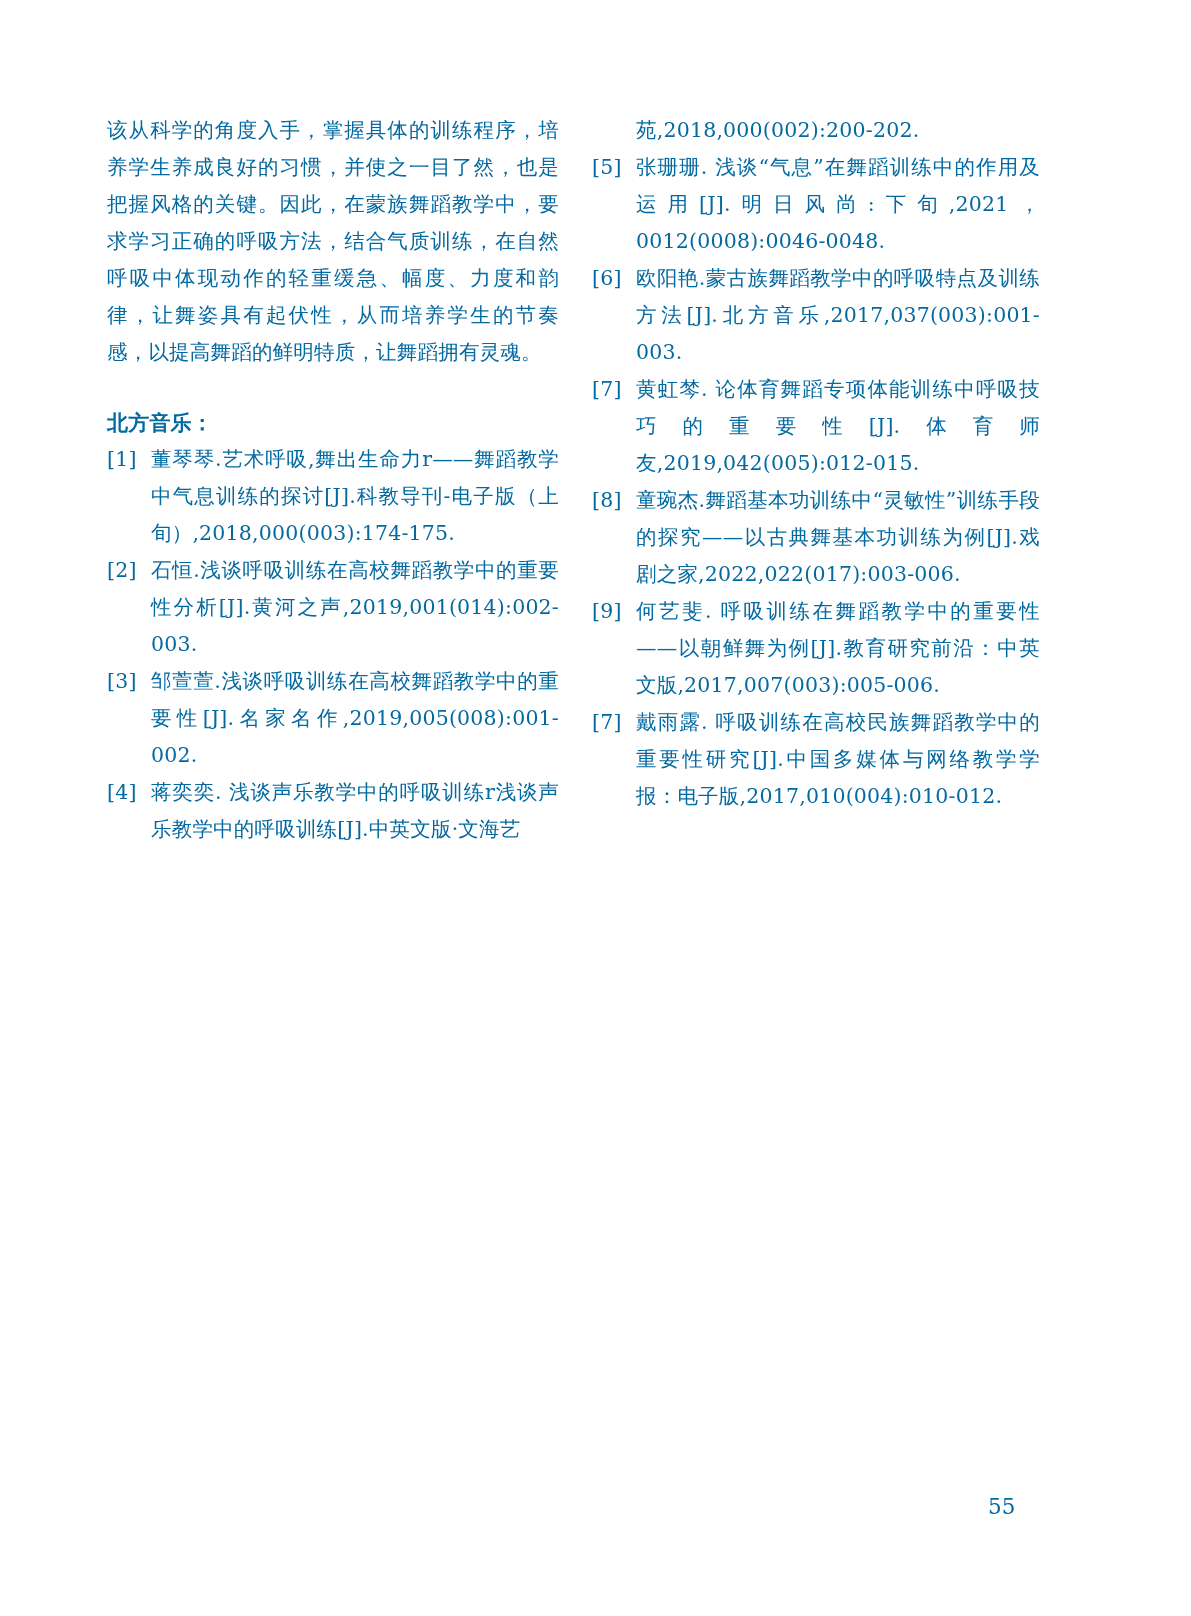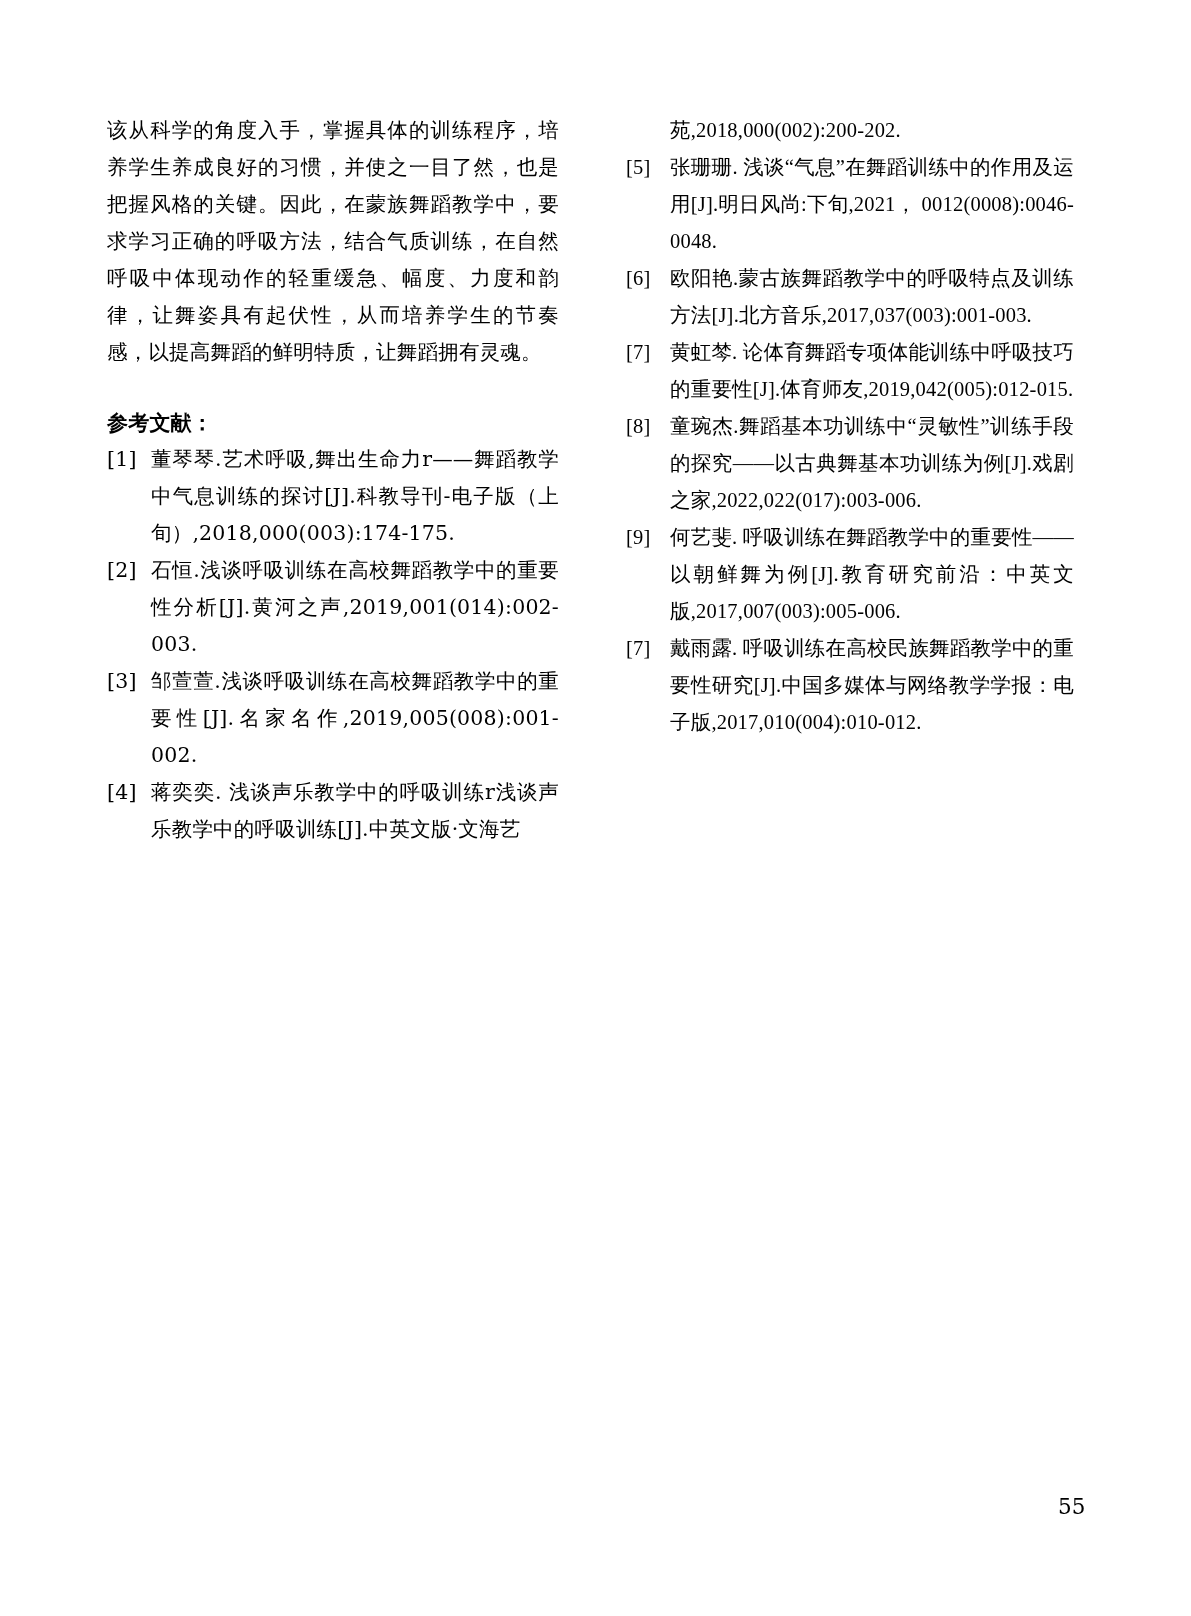--- a/index.html
+++ b/index.html
@@ -5,34 +5,34 @@
   html, body {
     margin: 0;
     padding: 0;
     background: #ffffff;
   }
   .page {
     position: relative;
     width: 1191px;
     height: 1616px;
     background: #ffffff;
-    color: #000000;
+    color: #0369a1;
     font-family: "DejaVu Serif", "Liberation Serif", serif;
     overflow: hidden;
   }
   .col {
     position: absolute;
     top: 112px;
     font-size: 20.5px;
     line-height: 37px;
     text-align: justify;
     letter-spacing: 0.2px;
   }
   .col-left  { left: 107px; width: 452px; }
-  .col-right { left: 626px; width: 448px; font-family: Liberation Serif, serif; }
+  .col-right { left: 592px; width: 448px; }
   .para { margin: 0; }
   .refs-heading {
     font-weight: 700;
     margin-top: 33px;
     text-align: left;
     font-size: 21px;
   }
   .ref {
     padding-left: 44px;
   }
@@ -40,36 +40,36 @@
     float: left;
     width: 44px;
     margin-left: -44px;
   }
   .ref-cont {
     padding-left: 44px;
     text-align: left;
   }
   .page-number {
     position: absolute;
-    left: 1058px;
+    left: 988px;
     top: 1492px;
     font-size: 21.5px;
     line-height: 30px;
     font-family: "DejaVu Serif", "Liberation Serif", serif;
   }
 </style>
 </head>
 <body>
 
 <div class="page">
 
   <div class="col col-left">
     <p class="para">该从科学的角度入手，掌握具体的训练程序，培养学生养成良好的习惯，并使之一目了然，也是把握风格的关键。因此，在蒙族舞蹈教学中，要求学习正确的呼吸方法，结合气质训练，在自然呼吸中体现动作的轻重缓急、幅度、力度和韵律，让舞姿具有起伏性，从而培养学生的节奏感，以提高舞蹈的鲜明特质，让舞蹈拥有灵魂。</p>
 
-    <div class="refs-heading">参考文献：</div>
+    <div class="refs-heading">北方音乐：</div>
 
     <div class="ref">
       <span class="ref-marker">[1]</span><span>董琴琴.艺术呼吸,舞出生命力r——舞蹈教学中气息训练的探讨[J].科教导刊-电子版（上旬）,2018,000(003):174-175.</span>
     </div>
     <div class="ref">
       <span class="ref-marker">[2]</span><span>石恒.浅谈呼吸训练在高校舞蹈教学中的重要性分析[J].黄河之声,2019,001(014):002-003.</span>
     </div>
     <div class="ref">
       <span class="ref-marker">[3]</span><span>邹萱萱.浅谈呼吸训练在高校舞蹈教学中的重要性[J].名家名作,2019,005(008):001-002.</span>
     </div>

